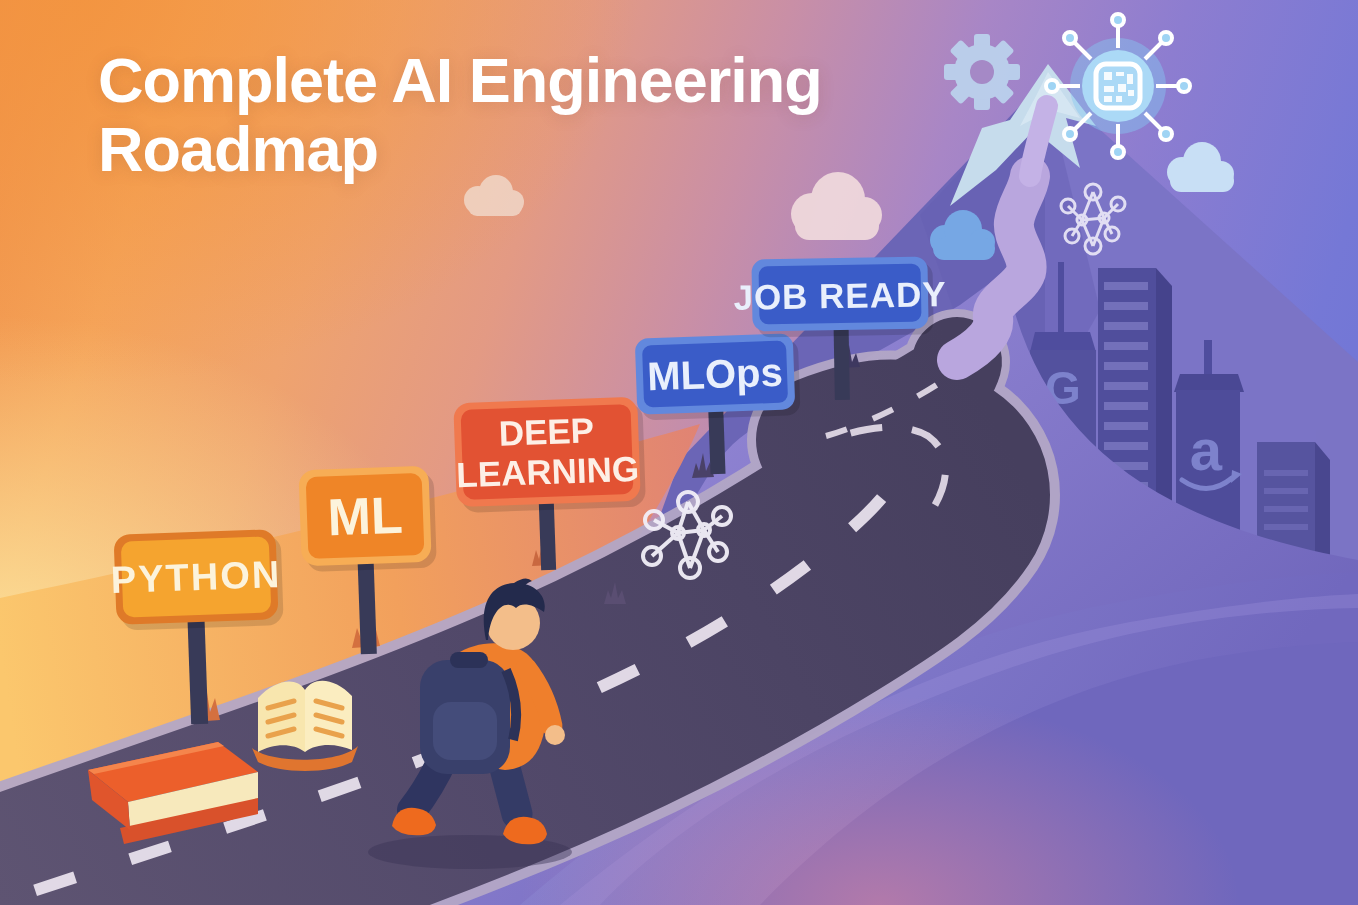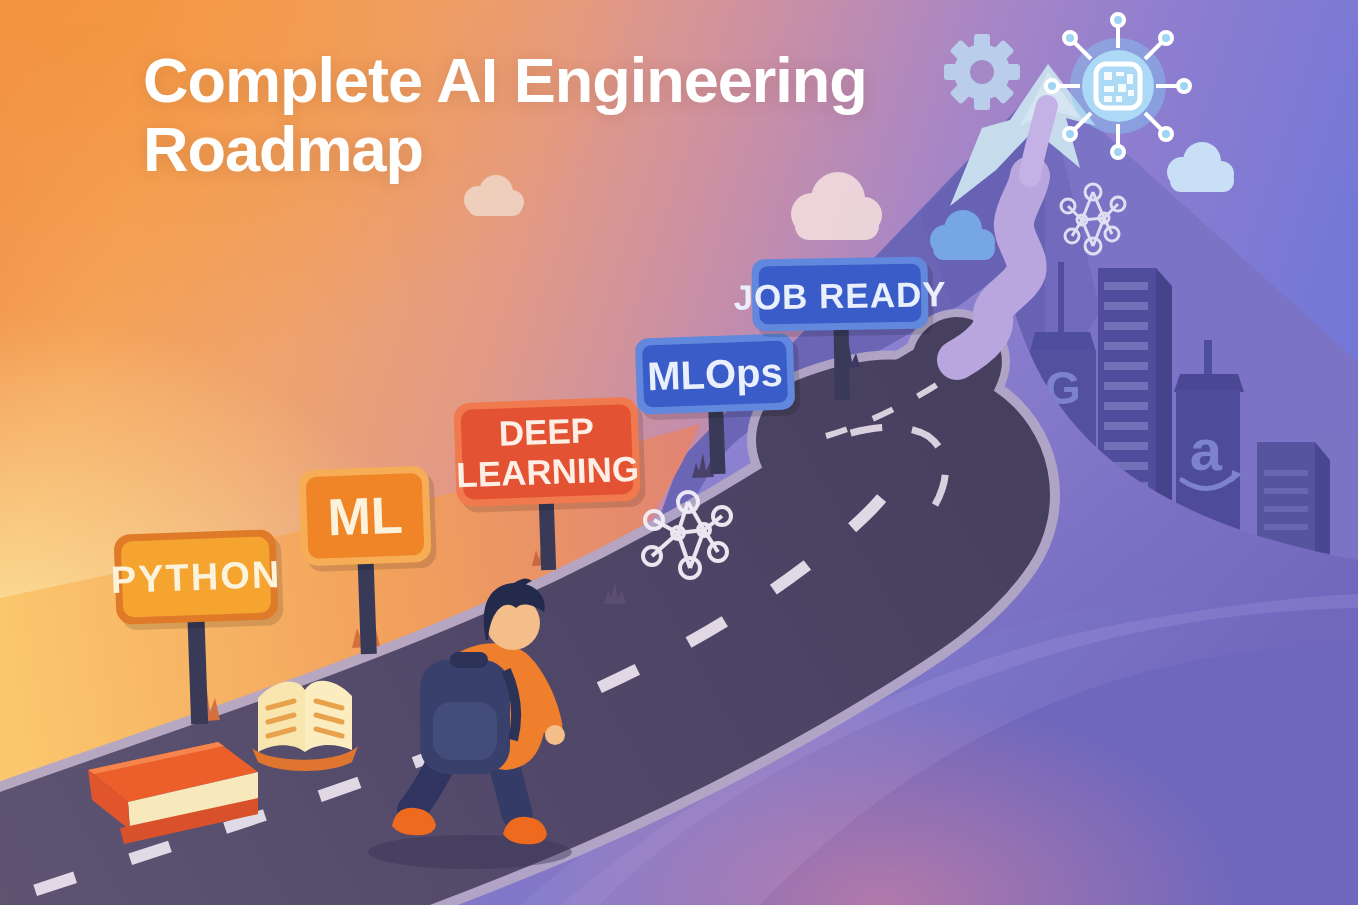--- a/index.html
+++ b/index.html
@@ -10,21 +10,20 @@
       radial-gradient(ellipse 900px 620px at 6% 0%,  rgba(243,148,62,.85), rgba(243,148,62,0) 62%),
       radial-gradient(ellipse 760px 560px at 0% 72%, rgba(252,227,156,.95), rgba(252,227,156,0) 60%),
       radial-gradient(ellipse 640px 420px at 58% 104%, rgba(238,132,148,.50), rgba(238,132,148,0) 66%),
       linear-gradient(108deg,#F0924C 0%,#F5A55C 12%,#EFA36E 24%,#E39A84 36%,#C98FA6 48%,#A886C6 60%,#8D7DD0 72%,#7578D6 86%,#6B73D6 100%);
   }
   .scene > svg{position:absolute;left:0;top:0;}
   .title{
     position:absolute;left:98px;top:46px;width:960px;
     color:#FFFFFF;font-size:63px;font-weight:700;line-height:1.1;letter-spacing:-1px;
     text-shadow:0 2px 16px rgba(120,60,40,.18);
-    margin-left:45px;
   }
   svg text{font-family:"Liberation Sans",sans-serif;font-weight:bold;}
   .sign-text{paint-order:stroke;}
 </style>
 </head>
 <body>
 
 <div class="scene">
 <svg width="1358" height="905" viewBox="0 0 1358 905">
   <defs>

